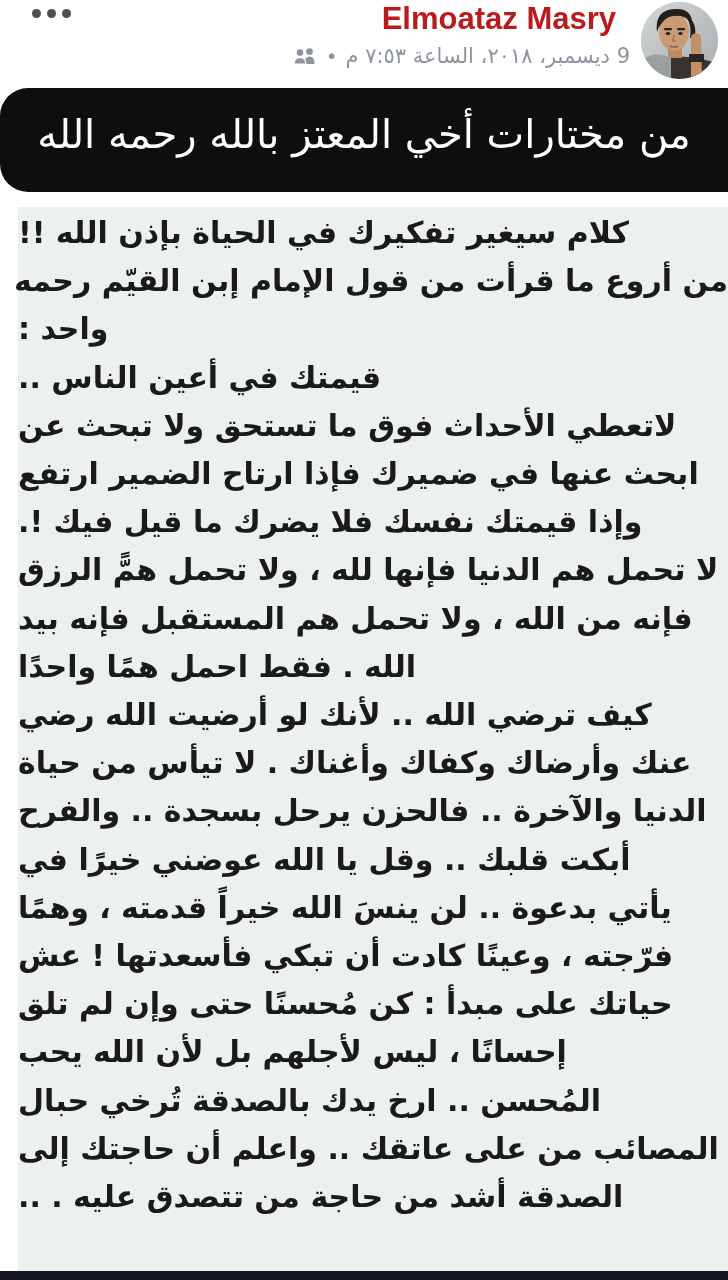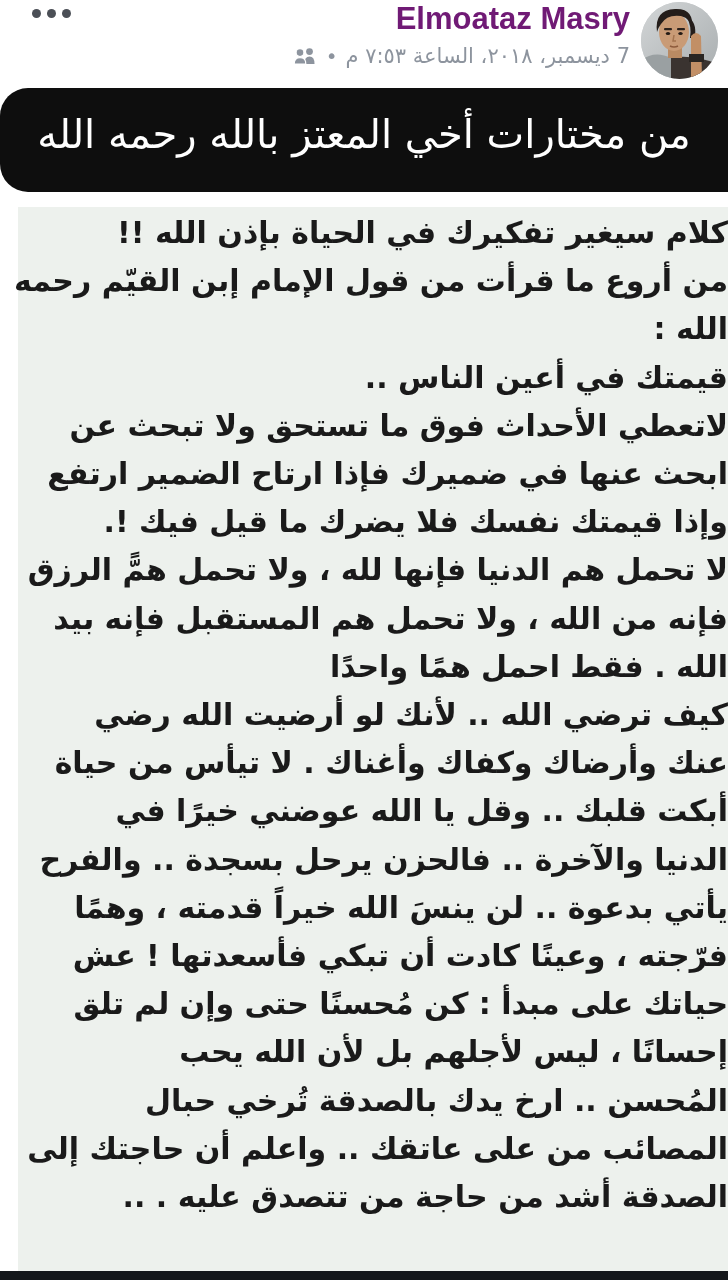--- a/index.html
+++ b/index.html
@@ -10,23 +10,23 @@
   }
 
   
   .menu-dots {
     position:absolute; left:32px; top:9px;
     display:flex; gap:6px; cursor:pointer;
   }
   .menu-dots i { width:9px; height:9px; border-radius:50%; background:#4b4f56; }
 
   .author-name {
-    position:absolute; top:1px; right:98px;
+    position:absolute; top:1px; right:112px;
     font-family:"Liberation Sans","DejaVu Sans",sans-serif;
-    font-weight:bold; font-size:31px; color:#701a75;
+    font-weight:bold; font-size:31px; color:#b91c1c;
     white-space:nowrap;
   }
 
   .meta-row {
     position:absolute; top:44px; right:98px;
     display:flex; align-items:center; gap:8px;
     color:#8d949e; font-size:21px; white-space:nowrap;
   }
   .meta-row .dot { font-size:20px; line-height:1; }
   .meta-row .ts { direction:rtl; }
@@ -47,21 +47,21 @@
     display:flex; align-items:center; justify-content:center;
     font-size:40px; padding:0 6px 12px 6px;
     white-space:nowrap;
   }
 
   
   .photo {
     position:absolute; top:207px; left:18px;
     width:710px; height:1064px; box-sizing:border-box;
     background:#edf1ed; color:#1a1a1a;
-    direction:rtl; text-align:right;
+    direction:rtl; text-align:left;
     font-weight:bold; font-size:30px; line-height:48.2px;
     padding-top:2px;
   }
   .photo .line { white-space:nowrap; }
 
   
   .footer-bar {
     position:absolute; top:1271px; left:0;
     width:728px; height:9px; background:#14171b;
   }
@@ -82,21 +82,21 @@
   <div class="meta-row">
     <span style="display:inline-flex;">
       <svg width="26" height="18" viewBox="0 0 26 18">
         <circle cx="17.5" cy="4.6" r="3.4" fill="#8d949e"></circle>
         <path d="M12.5 17 Q12.5 9.6 17.5 9.6 Q22.5 9.6 22.5 17 Z" fill="#8d949e"></path>
         <circle cx="8" cy="5.6" r="3.9" fill="#8d949e" stroke="#ffffff" stroke-width="1.2"></circle>
         <path d="M2.2 17 Q2.2 10.6 8 10.6 Q13.8 10.6 13.8 17 Z" fill="#8d949e" stroke="#ffffff" stroke-width="1.2"></path>
       </svg>
     </span>
     <span class="dot">•</span>
-    <span class="ts">7 ديسمبر، ٢٠١٨، الساعة ٧:٥٣ م</span>
+    <span class="ts">9 ديسمبر، ٢٠١٨، الساعة ٧:٥٣ م</span>
   </div>
 
   <div class="avatar">
     <svg width="77" height="77" viewBox="0 0 77 77">
       <defs>
         <linearGradient id="bgG" x1="0" y1="0" x2="1" y2="1">
           <stop offset="0" stop-color="#d3d6d7"></stop>
           <stop offset="1" stop-color="#a8adaf"></stop>
         </linearGradient>
       </defs>
@@ -122,32 +122,32 @@
       <path d="M50 77 L50 34 Q55 28 60 34 L61 77 Z" fill="#c28f66"></path>
       <rect x="48" y="52" width="15" height="8" fill="#2a2522"></rect>
     </svg>
   </div>
 
   <div class="banner">من مختارات أخي المعتز بالله رحمه الله</div>
 
   <div class="photo">
       <div class="line">كلام سيغير تفكيرك في الحياة بإذن الله !!</div>
       <div class="line">من أروع ما قرأت من قول الإمام إبن القيّم رحمه</div>
-      <div class="line">الله :</div>
+      <div class="line">واحد :</div>
       <div class="line">قيمتك في أعين الناس ..</div>
       <div class="line">لاتعطي الأحداث فوق ما تستحق ولا تبحث عن</div>
       <div class="line">ابحث عنها في ضميرك فإذا ارتاح الضمير ارتفع</div>
       <div class="line">وإذا قيمتك نفسك فلا يضرك ما قيل فيك !.</div>
       <div class="line">لا تحمل هم الدنيا فإنها لله ، ولا تحمل همًّ الرزق</div>
       <div class="line">فإنه من الله ، ولا تحمل هم المستقبل فإنه بيد</div>
       <div class="line">الله . فقط احمل همًا واحدًا</div>
       <div class="line">كيف ترضي الله .. لأنك لو أرضيت الله رضي</div>
       <div class="line">عنك وأرضاك وكفاك وأغناك . لا تيأس من حياة</div>
+      <div class="line">الدنيا والآخرة .. فالحزن يرحل بسجدة .. والفرح</div>
       <div class="line">أبكت قلبك .. وقل يا الله عوضني خيرًا في</div>
-      <div class="line">الدنيا والآخرة .. فالحزن يرحل بسجدة .. والفرح</div>
       <div class="line">يأتي بدعوة .. لن ينسَ الله خيراً قدمته ، وهمًا</div>
       <div class="line">فرّجته ، وعينًا كادت أن تبكي فأسعدتها ! عش</div>
       <div class="line">حياتك على مبدأ : كن مُحسنًا حتى وإن لم تلق</div>
       <div class="line">إحسانًا ، ليس لأجلهم بل لأن الله يحب</div>
       <div class="line">المُحسن .. ارخ يدك بالصدقة تُرخي حبال</div>
       <div class="line">المصائب من على عاتقك .. واعلم أن حاجتك إلى</div>
       <div class="line">الصدقة أشد من حاجة من تتصدق عليه . ..</div>
     </div>
 
   <div class="footer-bar"></div>

